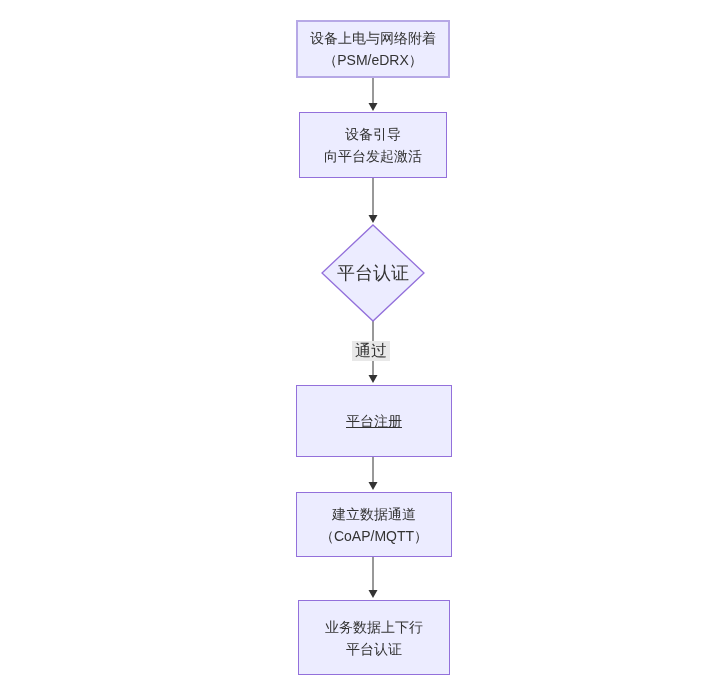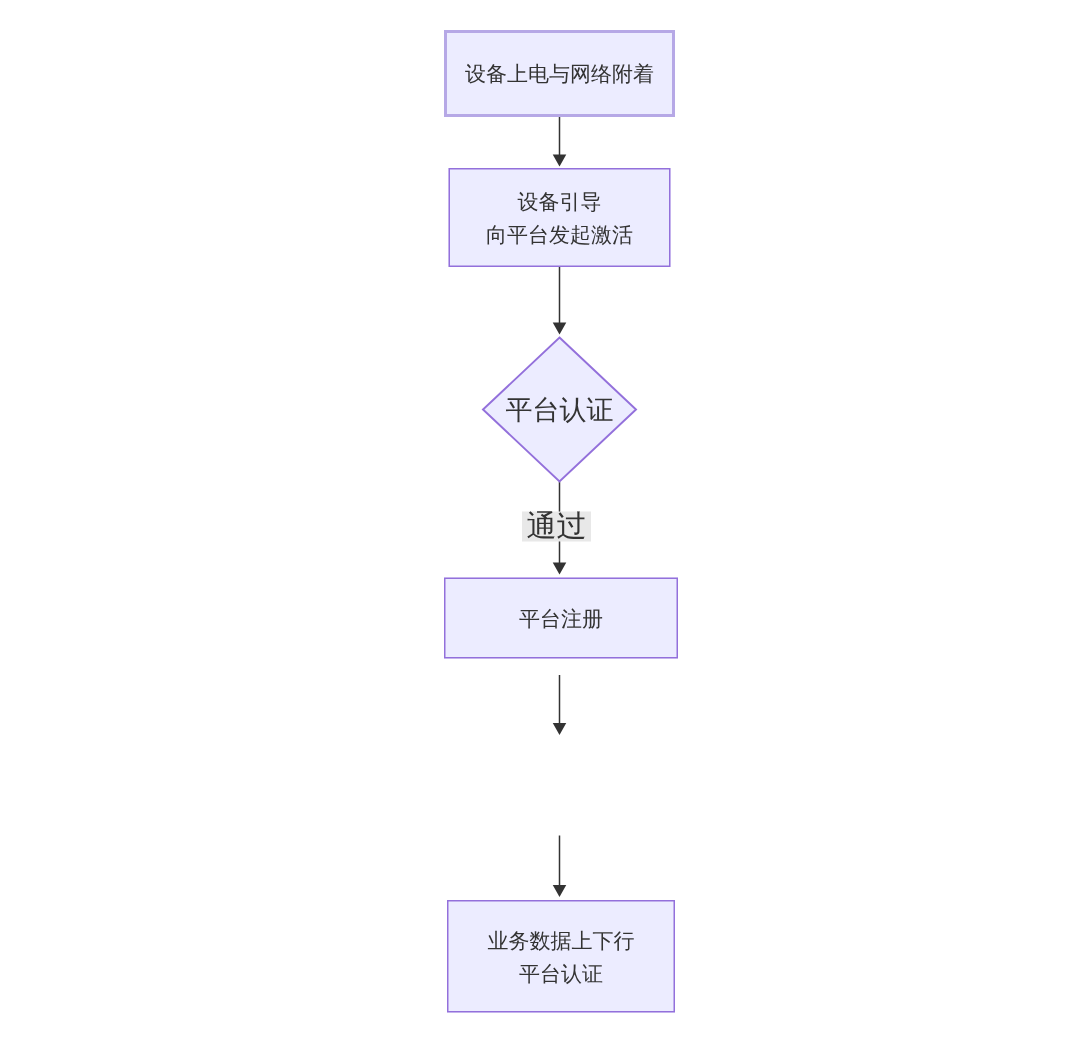--- a/index.html
+++ b/index.html
@@ -38,21 +38,21 @@
   .diamond-label {
     position: absolute;
     transform: translate(-50%, -50%);
     font-size: 18px;
     line-height: 20px;
     white-space: nowrap;
   }
   .edge-label {
     position: absolute;
     transform: translate(-50%, -50%);
-    font-size: 20px;
+    font-size: 16px;
     line-height: 20px;
     padding: 0 3px;
     background: var(--edge-label-bg, #e8e8e8);
     white-space: nowrap;
   }
 </style>
 </head>
 <body>
 
 <div class="canvas">
@@ -76,34 +76,39 @@
     </g>
     <g>
       <line x1="373" y1="557" x2="373" y2="591"></line>
       <polygon class="arrowhead" points="368.5,590 377.5,590 373,598"></polygon>
     </g>
     <polygon class="diamond-shape" points="373,225 424,273 373,321 322,273"></polygon>
   </svg>
 
   <div class="node start" style="left:296px; top:20px; width:154px; height:58px;">
     <span class="nline">设备上电与网络附着</span>
+    <span class="nline">（PSM/eDRX）</span>
   </div>
 
   <div class="node" style="left:299px; top:112px; width:148px; height:66px;text-align:center;">
     <span class="nline">设备引导</span>
     <span class="nline">向平台发起激活</span>
   </div>
 
   <div class="diamond-label" style="left:373px; top:273px;">平台认证</div>
 
   <div class="edge-label" style="left:371px; top:351px;">通过</div>
 
-  <div class="node" style="left:296px; top:385px; width:156px; height:54px;">
+  <div class="node" style="left:296px; top:385px; width:156px; height:72px;text-decoration:underline;">
     <span class="nline">平台注册</span>
   </div>
 
+  <div class="node" style="left:296px; top:492px; width:156px; height:65px;">
+    <span class="nline">建立数据通道</span>
+    <span class="nline">（CoAP/MQTT）</span>
+  </div>
 
   <div class="node" style="left:298px; top:600px; width:152px; height:75px;">
     <span class="nline">业务数据上下行</span>
     <span class="nline">平台认证</span>
   </div>
 
 </div>
 
 </body></html>

